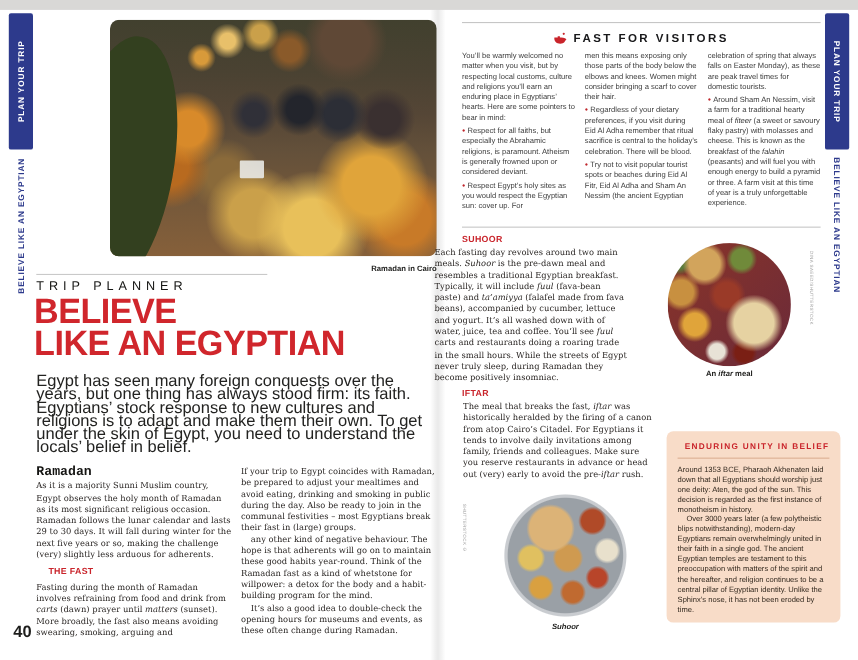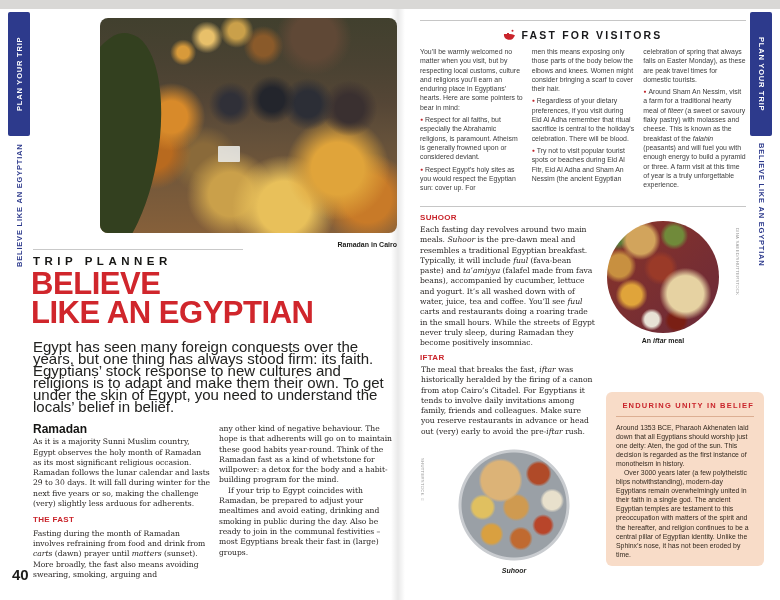--- a/index.html
+++ b/index.html
@@ -41,45 +41,45 @@
       linear-gradient(180deg,#41402e 0%,#4a4232 22%,#554636 40%,#63503a 55%,#74583a 75%,#86603a 100%);}
   .photo-cairo::before{content:"";position:absolute;left:-38px;top:14px;width:96px;height:236px;
       background:#33401f;border-radius:48% 52% 50% 50%;transform:rotate(10deg);}
   .photo-cairo::after{content:"";position:absolute;left:118px;top:128px;width:22px;height:16px;
       background:#e9e9e6;opacity:0.9;border-radius:1px;}
 
   .caption{font-size:7px;font-weight:bold;color:#1d1d1b;}
   .cap-cairo{position:absolute;left:250px;top:241px;width:147px;text-align:right;}
   .rule{position:absolute;background:#c9c9c9;height:1px;}
   .rule-kicker{left:33px;top:249px;width:210px;}
-  .kicker{position:absolute;left:33px;top:255px;font-size:11.5px;font-weight:bold;letter-spacing:4.5px;color:#161614;}
+  .kicker{position:absolute;left:33px;top:255px;font-size:11.5px;font-weight:normal;letter-spacing:4.5px;color:#161614;}
   .big-title{position:absolute;left:31px;top:269px;width:366px;font-size:32px;line-height:29px;
              font-weight:bold;color:#d0262c;letter-spacing:-0.5px;transform:scaleX(0.97);transform-origin:left top;}
   .intro{position:absolute;left:33px;top:341px;width:366px;font-size:15px;line-height:12px;color:#222220;}
 
   .serifcol{position:absolute;width:178px;font-family:"DejaVu Serif",serif;font-size:7.6px;line-height:10.3px;color:#292523;}
   .serifcol p{margin:0;}
   .serifcol p + p, .indent p + p{text-indent:9px;}
-  .h-black{font-family:Liberation Sans, sans-serif;font-size:12px;font-weight:bold;color:#141412;margin:0 0 3px 0;}
-  .h-red{font-family:"Liberation Sans",sans-serif;font-size:8px;font-weight:bold;color:#c9242b;letter-spacing:0.3px;margin:6px 0 3px 0;}
+  .h-black{font-family:Liberation Mono, monospace;font-size:12px;font-weight:bold;color:#141412;margin:0 0 3px 0;}
+  .h-red{font-family:"Liberation Sans",sans-serif;font-size:8px;font-weight:bold;color:#c9242b;letter-spacing:0.3px;margin:6px 0 3px 11px;}
   .pagenum{position:absolute;font-size:15px;font-weight:bold;color:#1d1d1b;}
 
   
   .rule-tips-top{left:420px;top:20px;width:326px;background:#c6c6c6;}
   .rule-tips-bottom{left:420px;top:206px;width:326px;background:#c6c6c6;}
   .tips-head{position:absolute;left:420px;top:27px;width:326px;height:15px;display:flex;align-items:center;justify-content:center;gap:5px;}
   .tips-title{font-size:10.5px;font-weight:bold;letter-spacing:2.2px;color:#18181a;}
   .tips-cols{position:absolute;left:420px;top:47px;width:326px;height:156px;display:flex;gap:9px;overflow:hidden;}
   .tips-col{flex:1;font-size:6.9px;line-height:9.3px;color:#3c3c3c;}
   .tips-col p{margin:0 0 3px 0;}
   .dot{color:#bf252b;font-size:5px;vertical-align:1px;margin-right:2px;}
 
   .suhoor-h{position:absolute;left:420px;top:213px;}
   .body-serif{position:absolute;font-family:"DejaVu Serif",serif;font-size:7.6px;line-height:10.3px;color:#292523;}
-  .suhoor-body{left:420px;top:225px;width:176px;height:122px;}
+  .suhoor-body{left:395px;top:225px;width:176px;height:122px;}
   .iftar-h{position:absolute;left:420px;top:353px;}
   .iftar-body{left:421px;top:365px;width:176px;height:78px;}
   .h-red-abs{font-family:"Liberation Sans",sans-serif;font-size:8px;font-weight:bold;color:#c9242b;letter-spacing:0.3px;}
 
   .photo-iftar{left:607px;top:221px;width:112px;height:112px;border-radius:50%;
     background:
       radial-gradient(circle at 70% 65%, #e6d2a2 0 18px, rgba(0,0,0,0) 26px),
       radial-gradient(circle at 30% 17%, #d2a45c 0 14px, rgba(0,0,0,0) 20px),
       radial-gradient(circle at 11% 40%, #c89040 0 11px, rgba(0,0,0,0) 17px),
       radial-gradient(circle at 48% 42%, #9a3a28 0 11px, rgba(0,0,0,0) 17px),
@@ -139,22 +139,23 @@
 
   <div class="intro">Egypt has seen many foreign conquests over the years, but one thing has always stood firm: its faith. Egyptians’ stock response to new cultures and religions is to adapt and make them their own. To get under the skin of Egypt, you need to understand the locals’ belief in belief.</div>
 
   <div class="serifcol" style="left:33px;top:424px;">
     <div class="h-black">Ramadan</div>
     <p>As it is a majority Sunni Muslim country, Egypt observes the holy month of Ramadan as its most significant religious occasion. Ramadan follows the lunar calendar and lasts 29 to 30 days. It will fall during winter for the next five years or so, making the challenge (very) slightly less arduous for adherents.</p>
     <div class="h-red">THE FAST</div>
     <p>Fasting during the month of Ramadan involves refraining from food and drink from <i>carts</i> (dawn) prayer until <i>matters</i> (sunset). More broadly, the fast also means avoiding swearing, smoking, arguing and</p>
   </div>
   <div class="serifcol indent" style="left:219px;top:424px;">
+      <p>If your trip to Egypt coincides with Ramadan, be prepared to adjust your mealtimes and avoid eating, drinking and smoking in public during the day. Also be ready to join in the communal festivities – most Egyptians break their fast in (large) groups.</p>
       <p>any other kind of negative behaviour. The hope is that adherents will go on to maintain these good habits year-round. Think of the Ramadan fast as a kind of whetstone for willpower: a detox for the body and a habit-building program for the mind.</p>
-      <p>If your trip to Egypt coincides with Ramadan, be prepared to adjust your mealtimes and avoid eating, drinking and smoking in public during the day. Also be ready to join in the communal festivities – most Egyptians break their fast in (large) groups.</p>
+      <p>It’s also a good idea to double-check the opening hours for museums and events, as these often change during Ramadan.</p>
     </div>
 
   <div class="pagenum" style="left:12px;top:566px;">40</div>
 
   <div class="rule rule-tips-top"></div>
   <div class="tips-head">
     <span style="display:inline-flex;">
       <svg width="13" height="12" viewBox="0 0 26 24" fill="#c9242b" aria-hidden="true">
         <circle cx="19" cy="3.5" r="2"></circle>
         <path d="M2 10 L8 10 L8 8 L12 8 L12 10 L14 10 C20 10 24 13 24 13 L20 19 C18 22 8 23 4 18 C1 14 2 10 2 10 Z"></path>

